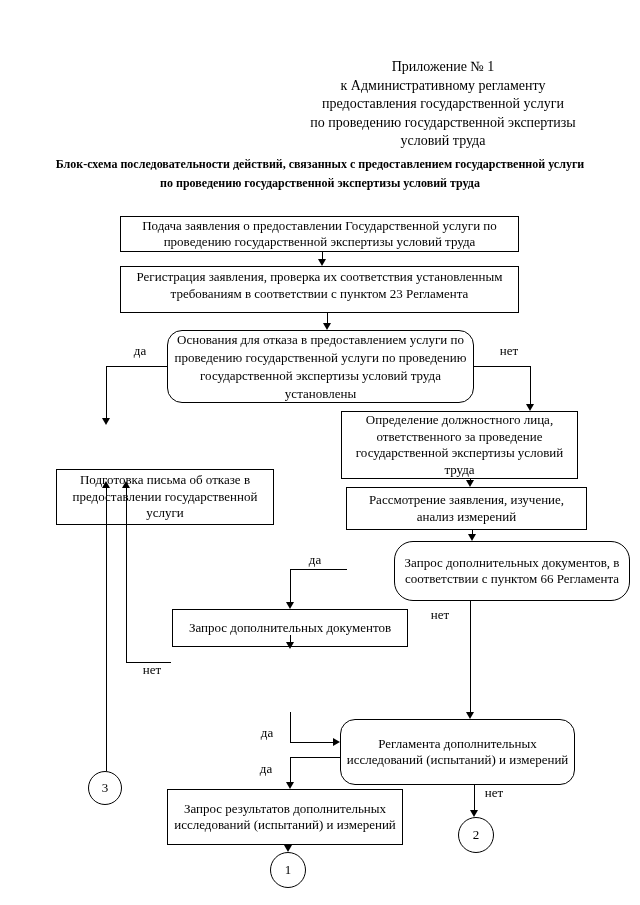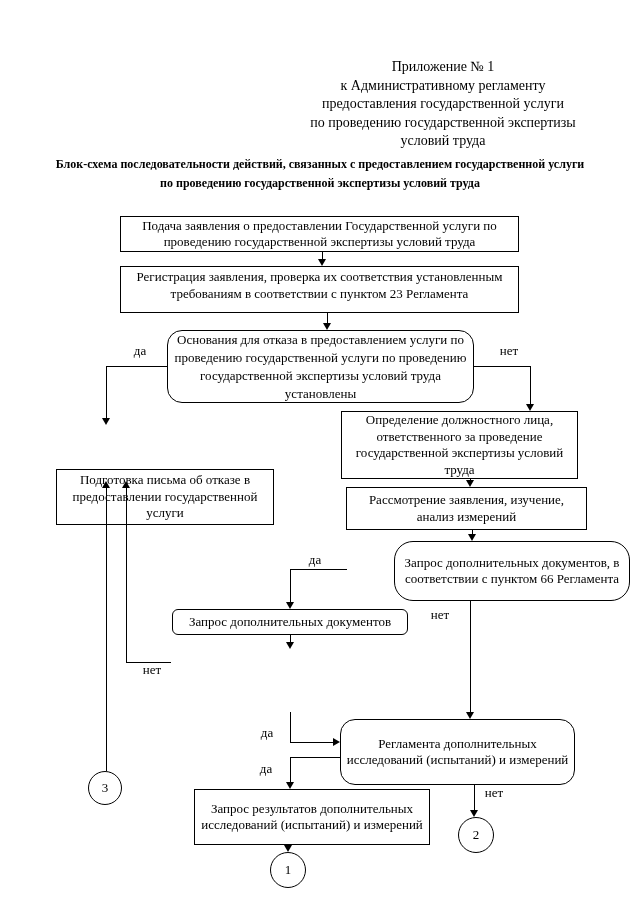--- a/index.html
+++ b/index.html
@@ -44,26 +44,26 @@
   <div class="nd rnd" style="left:167px;top:330px;width:307px;height:73px;line-height:18px;padding:0 2px;">Основания для отказа в предоставлением услуги по проведению государственной услуги по проведению государственной экспертизы условий труда установлены</div>
 
   <div class="nd" style="left:56px;top:425px;width:218px;height:56px;margin-top:44px;">Подготовка письма об отказе в предоставлении государственной услуги</div>
 
   <div class="nd" style="left:341px;top:411px;width:237px;height:68px;">Определение должностного лица, ответственного за проведение государственной экспертизы условий труда</div>
 
   <div class="nd" style="left:346px;top:487px;width:241px;height:43px;">Рассмотрение заявления, изучение, анализ измерений</div>
 
   <div class="nd rnd" style="left:347px;top:541px;width:236px;height:60px;border-radius:19px;margin-left:47px;">Запрос дополнительных документов, в соответствии с пунктом 66 Регламента</div>
 
-  <div class="nd" style="left:172px;top:609px;width:236px;height:26px;border-width:1.5px;border-radius:6px;">Запрос дополнительных документов</div>
+  <div class="nd" style="left:172px;top:609px;width:236px;height:38px;border-width:1.5px;">Запрос дополнительных документов</div>
 
 
   <div class="nd rnd" style="left:340px;top:719px;width:235px;height:66px;">Регламента дополнительных исследований (испытаний)  и измерений</div>
 
-  <div class="nd" style="left:167px;top:789px;width:236px;height:56px;margin-left:27px;">Запрос результатов дополнительных исследований (испытаний)  и измерений</div>
+  <div class="nd" style="left:167px;top:789px;width:236px;height:56px;">Запрос результатов дополнительных исследований (испытаний)  и измерений</div>
 
   <div class="cir" style="left:88px;top:771px;width:34px;height:34px;">3</div>
   <div class="cir" style="left:458px;top:817px;width:36px;height:36px;">2</div>
   <div class="cir" style="left:270px;top:852px;width:36px;height:36px;">1</div>
 
   <div class="l" style="left:322px;top:252px;width:1px;height:8px;"></div>
   <div class="l" style="left:327px;top:313px;width:1px;height:11px;"></div>
   <div class="l" style="left:106px;top:366px;width:61px;height:1px;"></div>
   <div class="l" style="left:106px;top:366px;width:1px;height:53px;"></div>
   <div class="l" style="left:474px;top:366px;width:57px;height:1px;"></div>

